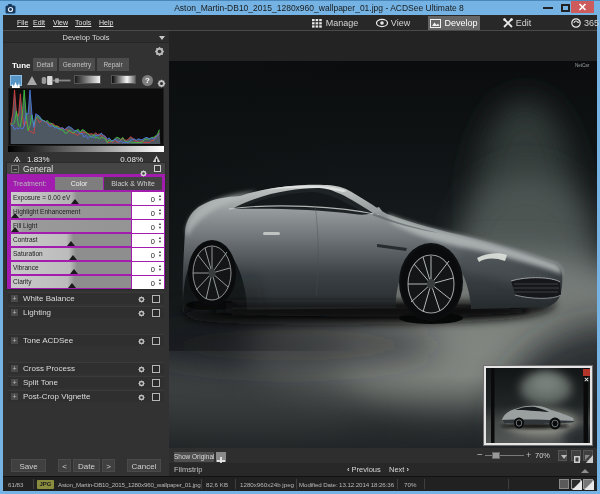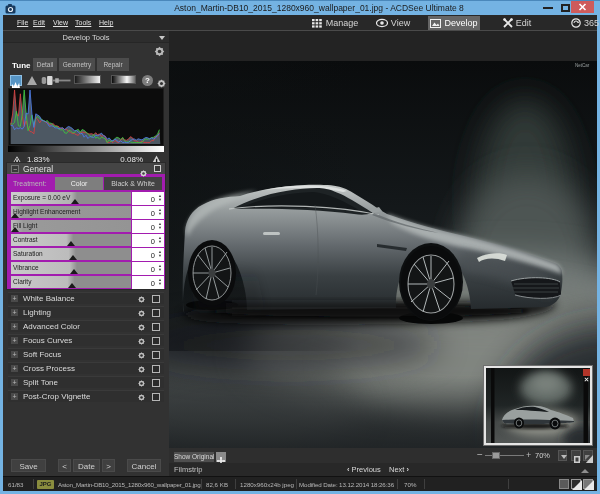--- a/index.html
+++ b/index.html
@@ -271,47 +271,23 @@
           <div class="lab">Lighting</div>
           <div class="g"><svg width="9" height="9" viewBox="0 0 10 10">
               <g fill="#c0c0c0">
                 <rect x="2.4" y="2.4" width="5.2" height="5.2"></rect>
                 <rect x="2.4" y="2.4" width="5.2" height="5.2" transform="rotate(45 5 5)"></rect>
               </g>
               <circle cx="5" cy="5" r="1.4" fill="#2f2f2f"></circle>
             </svg></div>
           <div class="cb"></div>
         </div>
-      <div class="shead" style="top:289px;">
-          <div class="plus">+</div>
-          <div class="lab">Advanced Color</div>
-          <div class="g"><svg width="9" height="9" viewBox="0 0 10 10">
-              <g fill="#c0c0c0">
-                <rect x="2.4" y="2.4" width="5.2" height="5.2"></rect>
-                <rect x="2.4" y="2.4" width="5.2" height="5.2" transform="rotate(45 5 5)"></rect>
-              </g>
-              <circle cx="5" cy="5" r="1.4" fill="#2f2f2f"></circle>
-            </svg></div>
-          <div class="cb"></div>
-        </div>
       <div class="shead" style="top:303px;">
           <div class="plus">+</div>
-          <div class="lab">Focus Curves</div>
-          <div class="g"><svg width="9" height="9" viewBox="0 0 10 10">
-              <g fill="#c0c0c0">
-                <rect x="2.4" y="2.4" width="5.2" height="5.2"></rect>
-                <rect x="2.4" y="2.4" width="5.2" height="5.2" transform="rotate(45 5 5)"></rect>
-              </g>
-              <circle cx="5" cy="5" r="1.4" fill="#2f2f2f"></circle>
-            </svg></div>
-          <div class="cb"></div>
-        </div>
-      <div class="shead" style="top:317px;">
-          <div class="plus">+</div>
-          <div class="lab">Soft Focus</div>
+          <div class="lab">Tone ACDSee</div>
           <div class="g"><svg width="9" height="9" viewBox="0 0 10 10">
               <g fill="#c0c0c0">
                 <rect x="2.4" y="2.4" width="5.2" height="5.2"></rect>
                 <rect x="2.4" y="2.4" width="5.2" height="5.2" transform="rotate(45 5 5)"></rect>
               </g>
               <circle cx="5" cy="5" r="1.4" fill="#2f2f2f"></circle>
             </svg></div>
           <div class="cb"></div>
         </div>
       <div class="shead" style="top:331px;">

